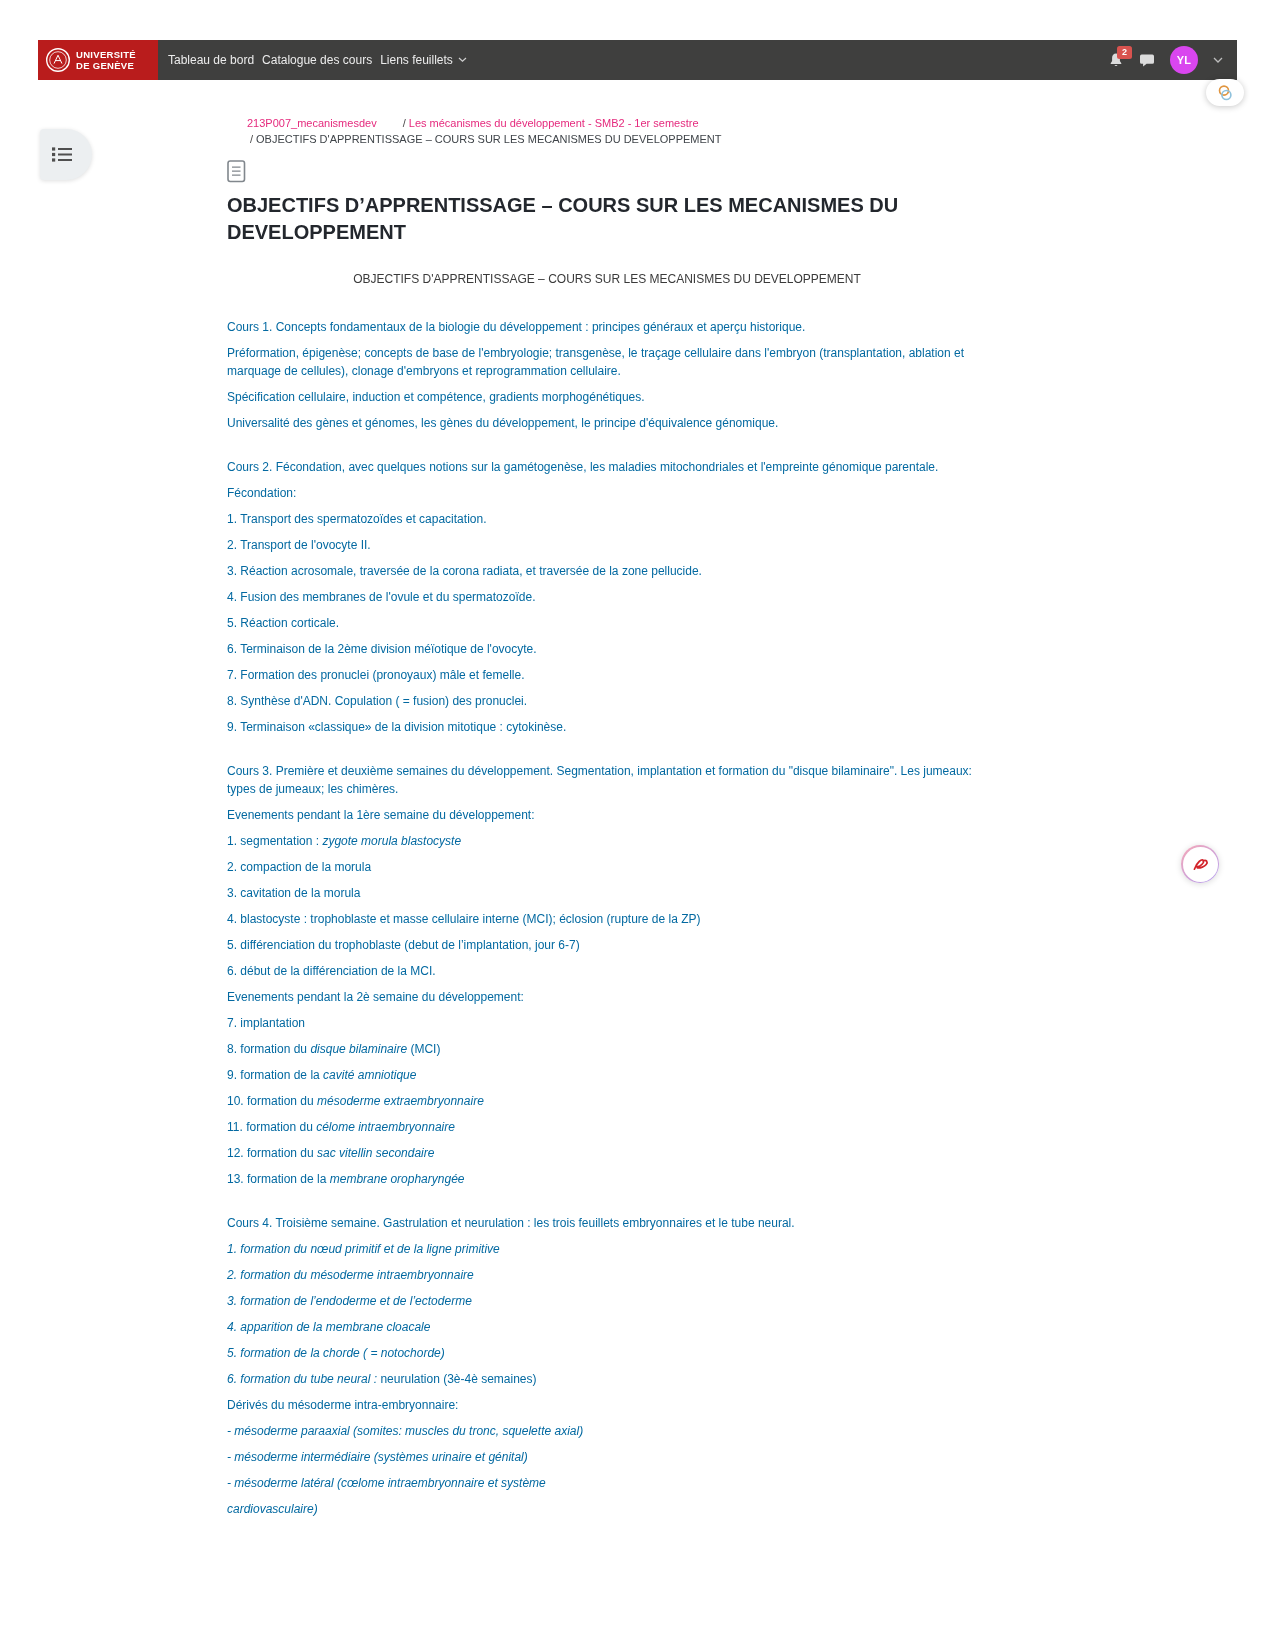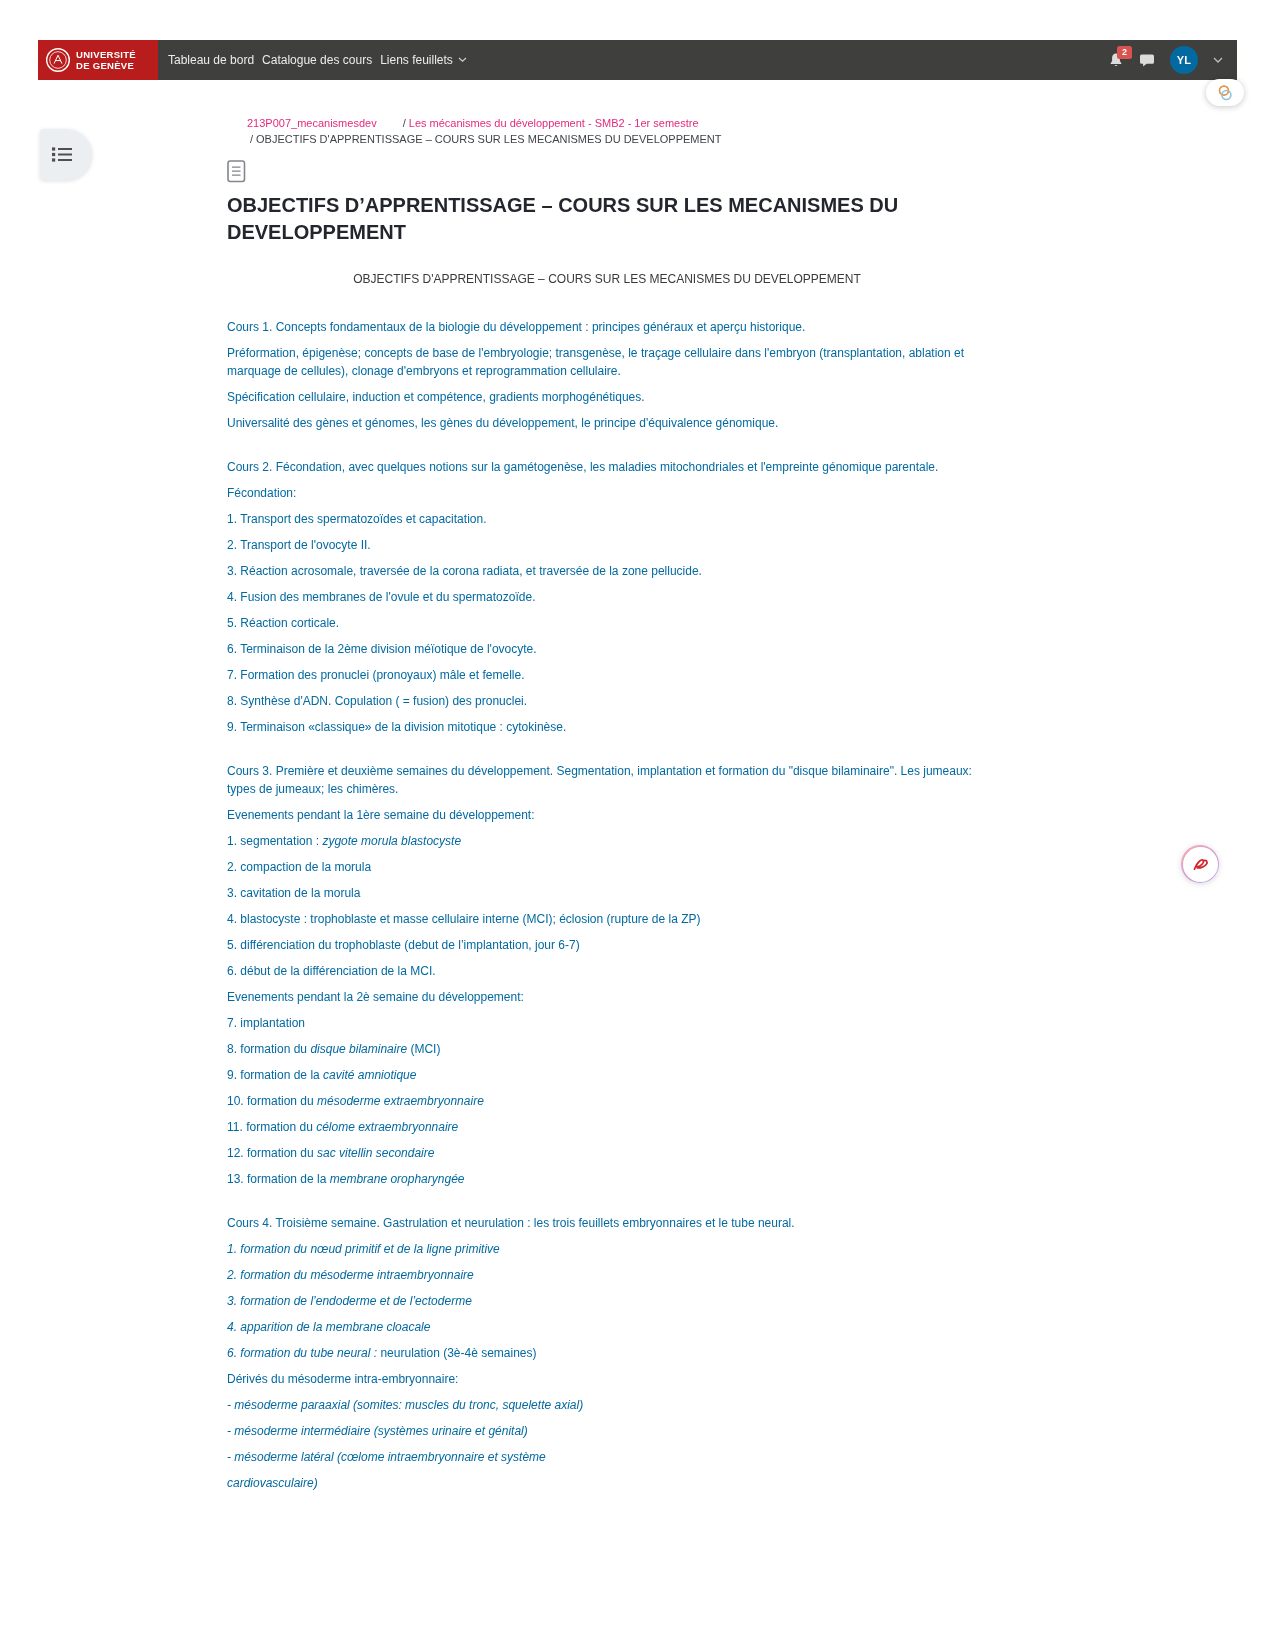--- a/index.html
+++ b/index.html
@@ -14,21 +14,21 @@
          padding:0 7px;box-sizing:border-box;cursor:pointer;flex:none;}
   .brand-text{display:flex;flex-direction:column;color:#fff;font-weight:bold;font-size:9.5px;
               line-height:11px;letter-spacing:.3px;white-space:nowrap;}
   .nav-links{display:flex;gap:8px;margin-left:10px;align-items:center;}
   .nav-links a{color:#ececec;font-size:12px;text-decoration:none;cursor:pointer;display:flex;
                align-items:center;gap:5px;white-space:nowrap;}
   .nav-right{margin-left:auto;display:flex;align-items:center;gap:15px;padding-right:14px;}
   .icon-btn{position:relative;cursor:pointer;display:flex;align-items:center;}
   .badge{position:absolute;top:-6px;right:-8px;background:#d9534f;color:#fff;font-size:9px;
          line-height:13px;min-width:13px;padding:0 1px;text-align:center;border-radius:2.5px;font-weight:bold;}
-  .avatar{width:28px;height:28px;border-radius:50%;background:#0369a1;color:#fff;font-size:11px;
+  .avatar{width:28px;height:28px;border-radius:50%;background:#d946ef;color:#fff;font-size:11px;
           font-weight:bold;display:flex;align-items:center;justify-content:center;cursor:pointer;letter-spacing:.3px;}
   .user-caret{cursor:pointer;display:flex;}
 
   
   .ext-pill{position:absolute;left:1206px;top:79px;width:38px;height:27px;background:#fff;
             border-radius:14px;box-shadow:0 1px 6px rgba(0,0,0,.22);display:flex;align-items:center;
             justify-content:center;cursor:pointer;}
 
   
   .drawer-toggle{position:absolute;left:40px;top:129px;width:52px;height:51px;background:#eceff1;
@@ -167,28 +167,29 @@
         <p class="para"><span>2. compaction de la morula</span></p>
         <p class="para"><span>3. cavitation de la morula</span></p>
         <p class="para"><span>4. blastocyste : trophoblaste et masse cellulaire interne (MCI); éclosion (rupture de la ZP)</span></p>
         <p class="para"><span>5. différenciation du trophoblaste (debut de l’implantation, jour 6-7)</span></p>
         <p class="para"><span>6. début de la différenciation de la MCI.</span></p>
         <p class="para"><span>Evenements pendant la 2è semaine du développement:</span></p>
         <p class="para"><span>7. implantation</span></p>
         <p class="para"><span>8. formation du </span><em>disque bilaminaire</em><span> (MCI)</span></p>
         <p class="para"><span>9. formation de la </span><em>cavité amniotique</em></p>
         <p class="para"><span>10. formation du </span><em>mésoderme extraembryonnaire</em></p>
-        <p class="para"><span>11. formation du </span><em>célome extraembryonnaire</em></p>
+        <p class="para"><span>11. formation du </span><em>célome intraembryonnaire</em></p>
         <p class="para"><span>12. formation du </span><em>sac vitellin secondaire</em></p>
         <p class="para"><span>13. formation de la </span><em>membrane oropharyngée</em></p>
         <p class="para gap"><span>Cours 4. Troisième semaine. Gastrulation et neurulation : les trois feuillets embryonnaires et le tube neural.</span></p>
         <p class="para"><em>1. formation du nœud primitif et de la ligne primitive</em></p>
         <p class="para"><em>2. formation du mésoderme intraembryonnaire</em></p>
         <p class="para"><em>3. formation de l’endoderme et de l’ectoderme</em></p>
         <p class="para"><em>4. apparition de la membrane cloacale</em></p>
+        <p class="para"><em>5. formation de la chorde ( = notochorde)</em></p>
         <p class="para"><em>6. formation du tube neural : </em><span>neurulation (3è-4è semaines)</span></p>
         <p class="para"><span>Dérivés du mésoderme intra-embryonnaire:</span></p>
         <p class="para"><em>- mésoderme paraaxial (somites: muscles du tronc, squelette axial)</em></p>
         <p class="para"><em>- mésoderme intermédiaire (systèmes urinaire et génital)</em></p>
         <p class="para"><em>- mésoderme latéral (cœlome intraembryonnaire et système</em></p>
         <p class="para"><em>cardiovasculaire)</em></p>
       </div>
 
   </main>
 

